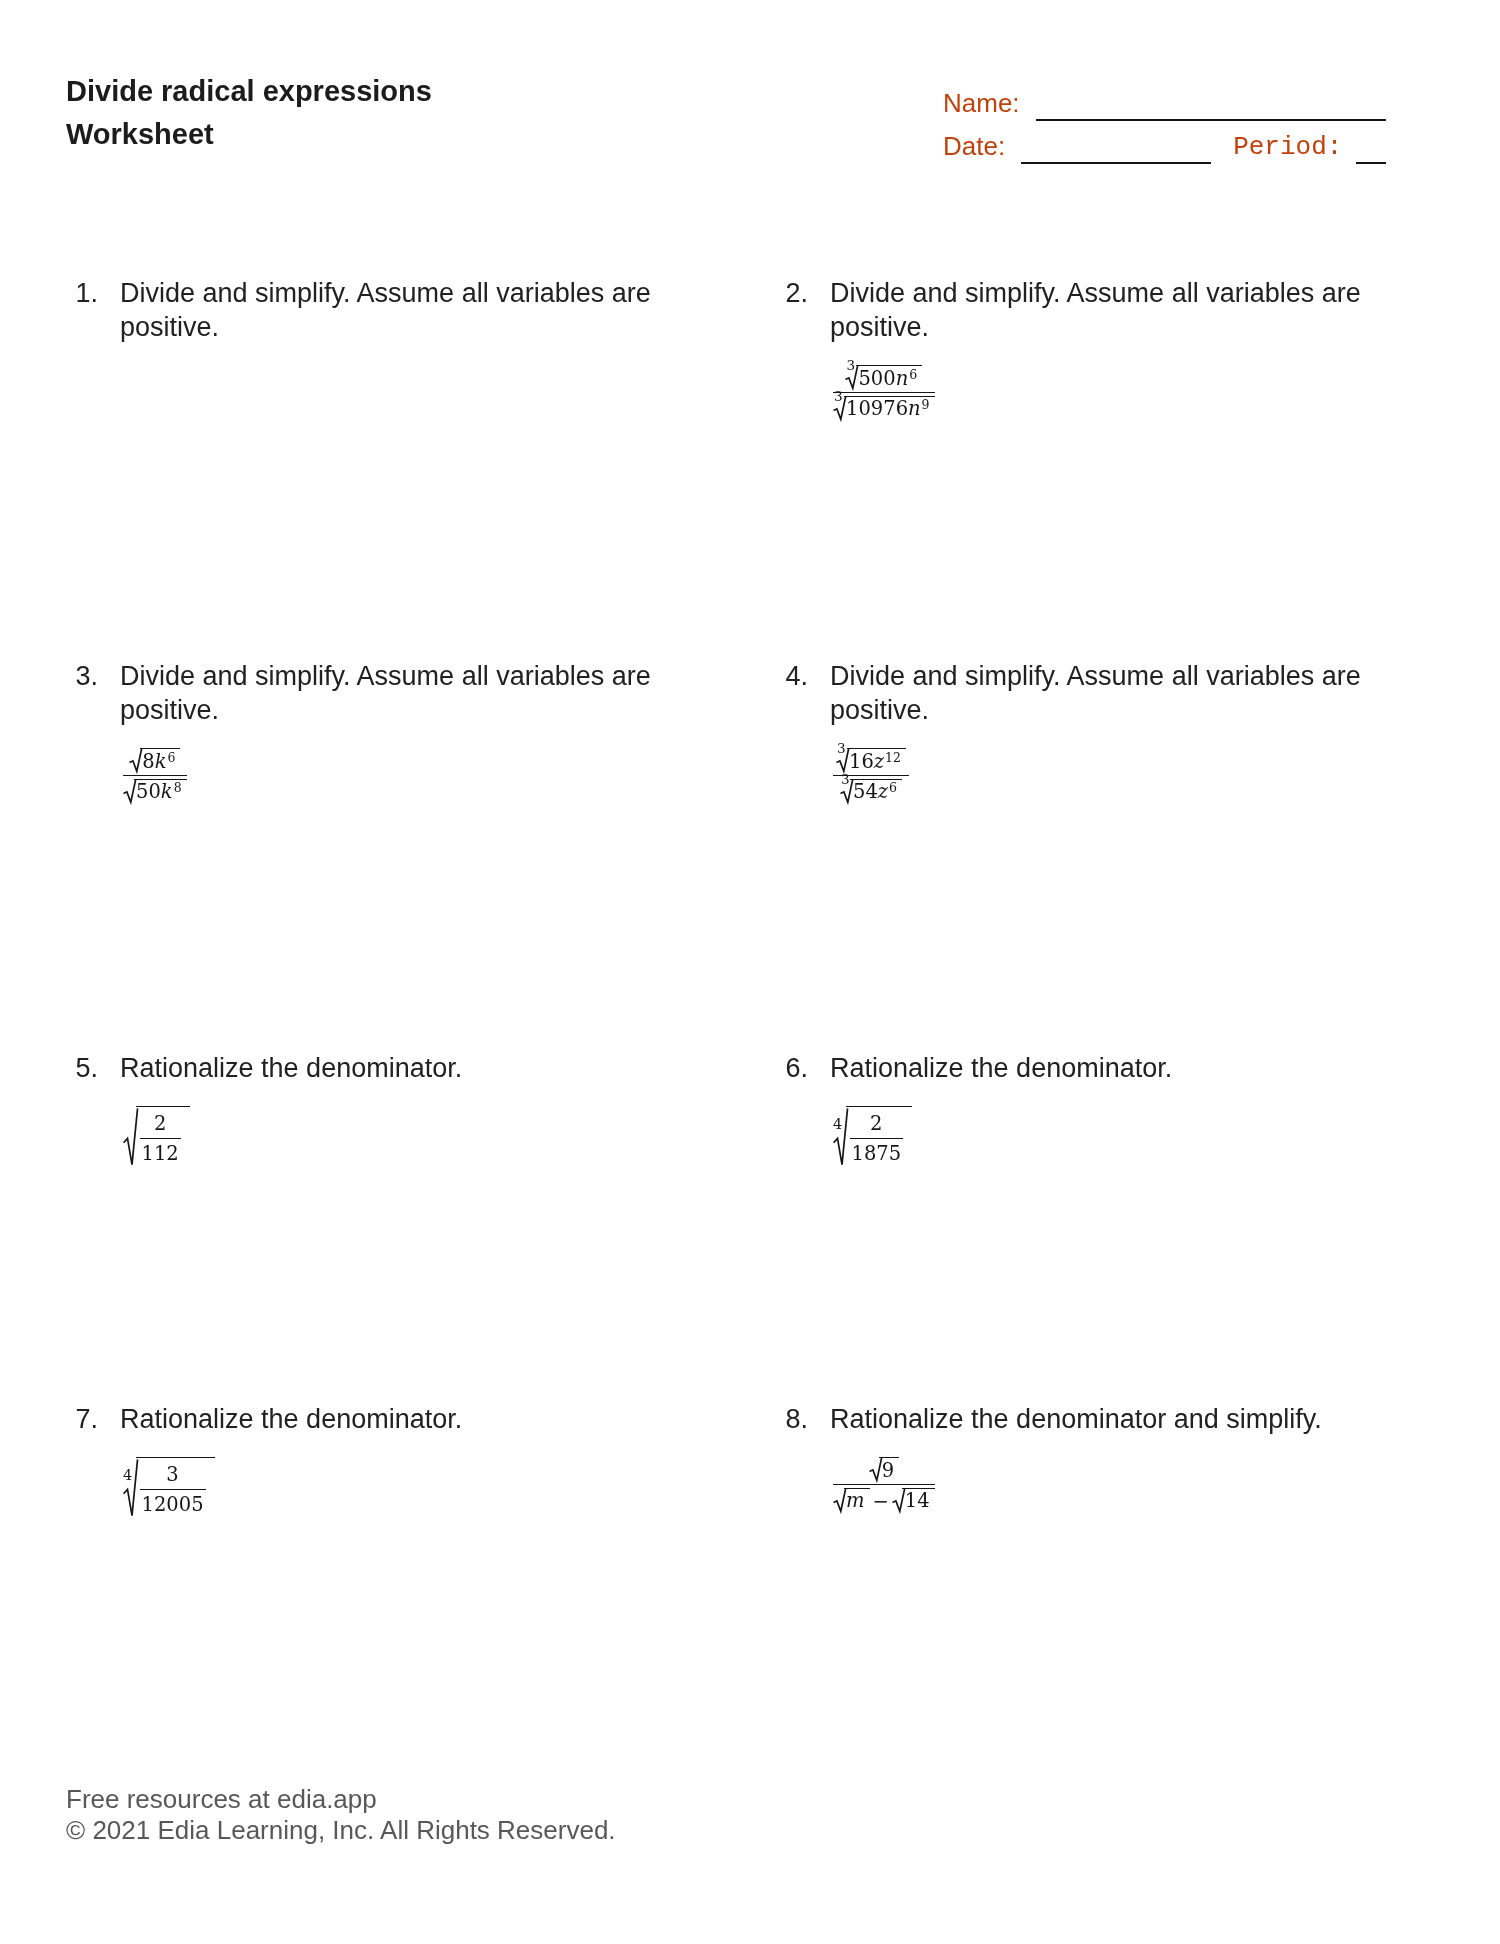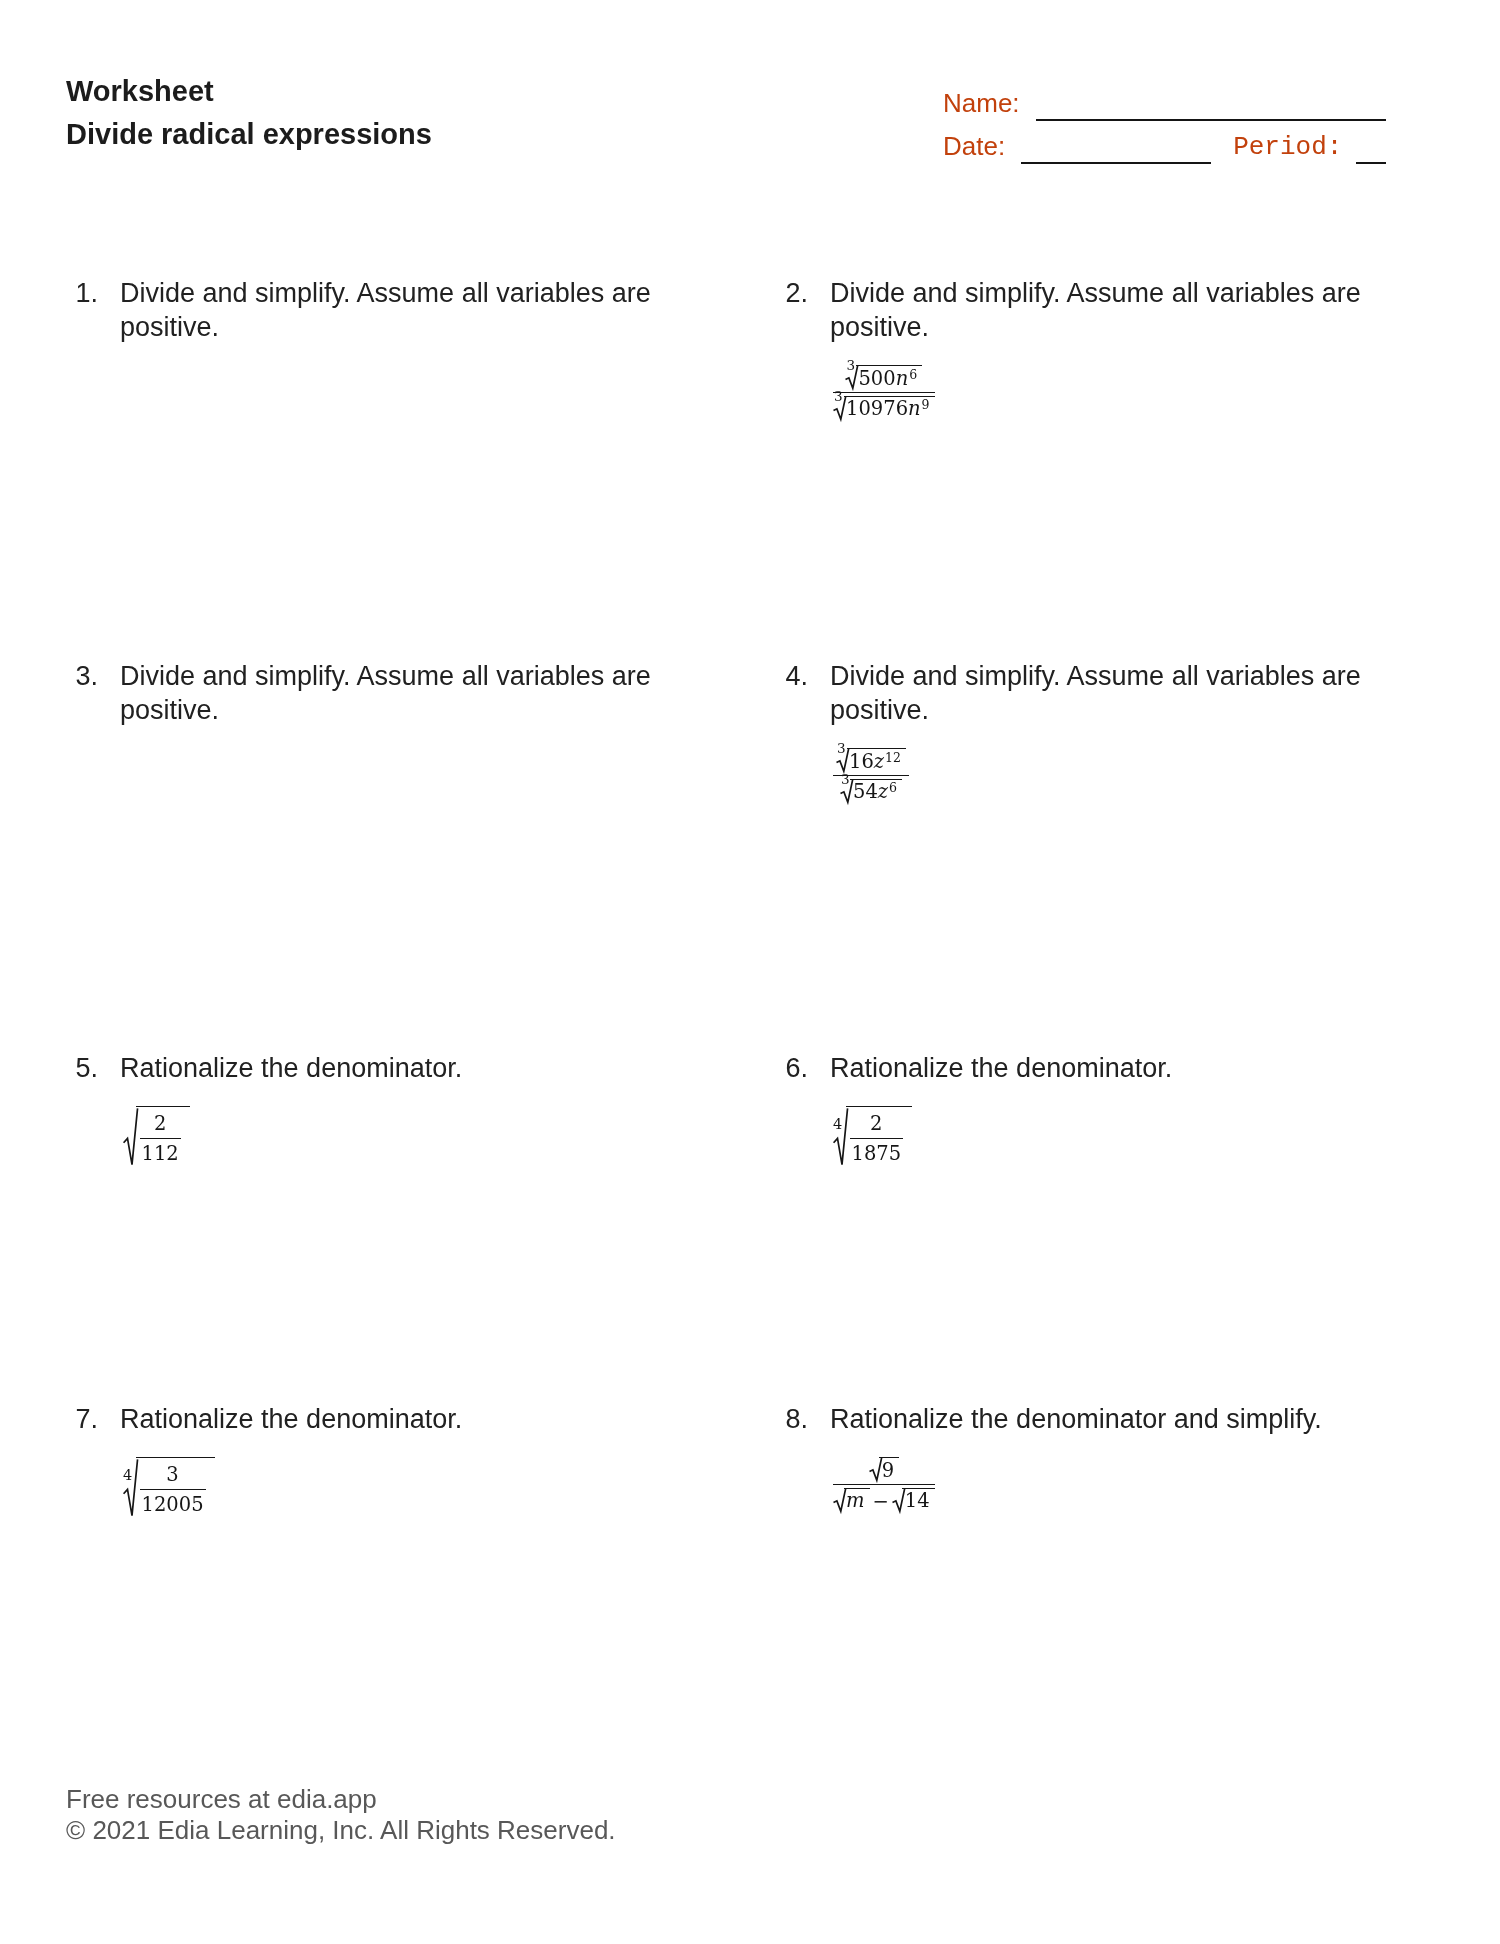--- a/index.html
+++ b/index.html
@@ -62,22 +62,22 @@
   .minus{align-self:center;margin:0 3px;padding-top:2px;}
   
   .footer{position:absolute;left:66px;top:1784px;font-size:26px;line-height:31px;color:#585858;}
 </style>
 </head>
 <body>
 
 <div class="page">
 
   <div class="hdr-left">
+    <div>Divide radical expressions</div>
     <div>Worksheet</div>
-    <div>Divide radical expressions</div>
   </div>
 
   <div class="hdr-right">
     <div class="hdr-row">
       <span class="hdr-lbl">Name:</span>
       <span class="fill-line grow"></span>
     </div>
     <div class="hdr-row">
       <span class="hdr-lbl">Date:</span>
       <span class="fill-line line-date"></span>
@@ -127,20 +127,40 @@
       </div>
     </div>
   </section>
 
   <section class="problem" style="left:66px;top:659px;">
     <span class="pnum">3.</span>
     <div class="pbody">
       <div class="prompt">
         <div class="pl">Divide and simplify. Assume all variables are</div>
         <div class="pl">positive.</div>
+      </div>
+      <div class="math">
+        <span class="frac">
+          <span class="fr-num">
+            <span class="rad">
+              <svg class="rad-sign" viewBox="0 0 10 24" preserveAspectRatio="none" aria-hidden="true">
+                  <path d="M0.4 14.3 L3 12.6 L6 22.8 L9.7 0.9"></path>
+                </svg>
+              <span class="radicand"><span>8</span><i>k</i><sup>6</sup></span>
+            </span>
+          </span>
+          <span class="fr-den">
+            <span class="rad">
+              <svg class="rad-sign" viewBox="0 0 10 24" preserveAspectRatio="none" aria-hidden="true">
+                  <path d="M0.4 14.3 L3 12.6 L6 22.8 L9.7 0.9"></path>
+                </svg>
+              <span class="radicand"><span>50</span><i>k</i><sup>8</sup></span>
+            </span>
+          </span>
+        </span>
       </div>
     </div>
   </section>
 
   <section class="problem" style="left:776px;top:659px;">
     <span class="pnum">4.</span>
     <div class="pbody">
       <div class="prompt">
         <div class="pl">Divide and simplify. Assume all variables are</div>
         <div class="pl">positive.</div>

